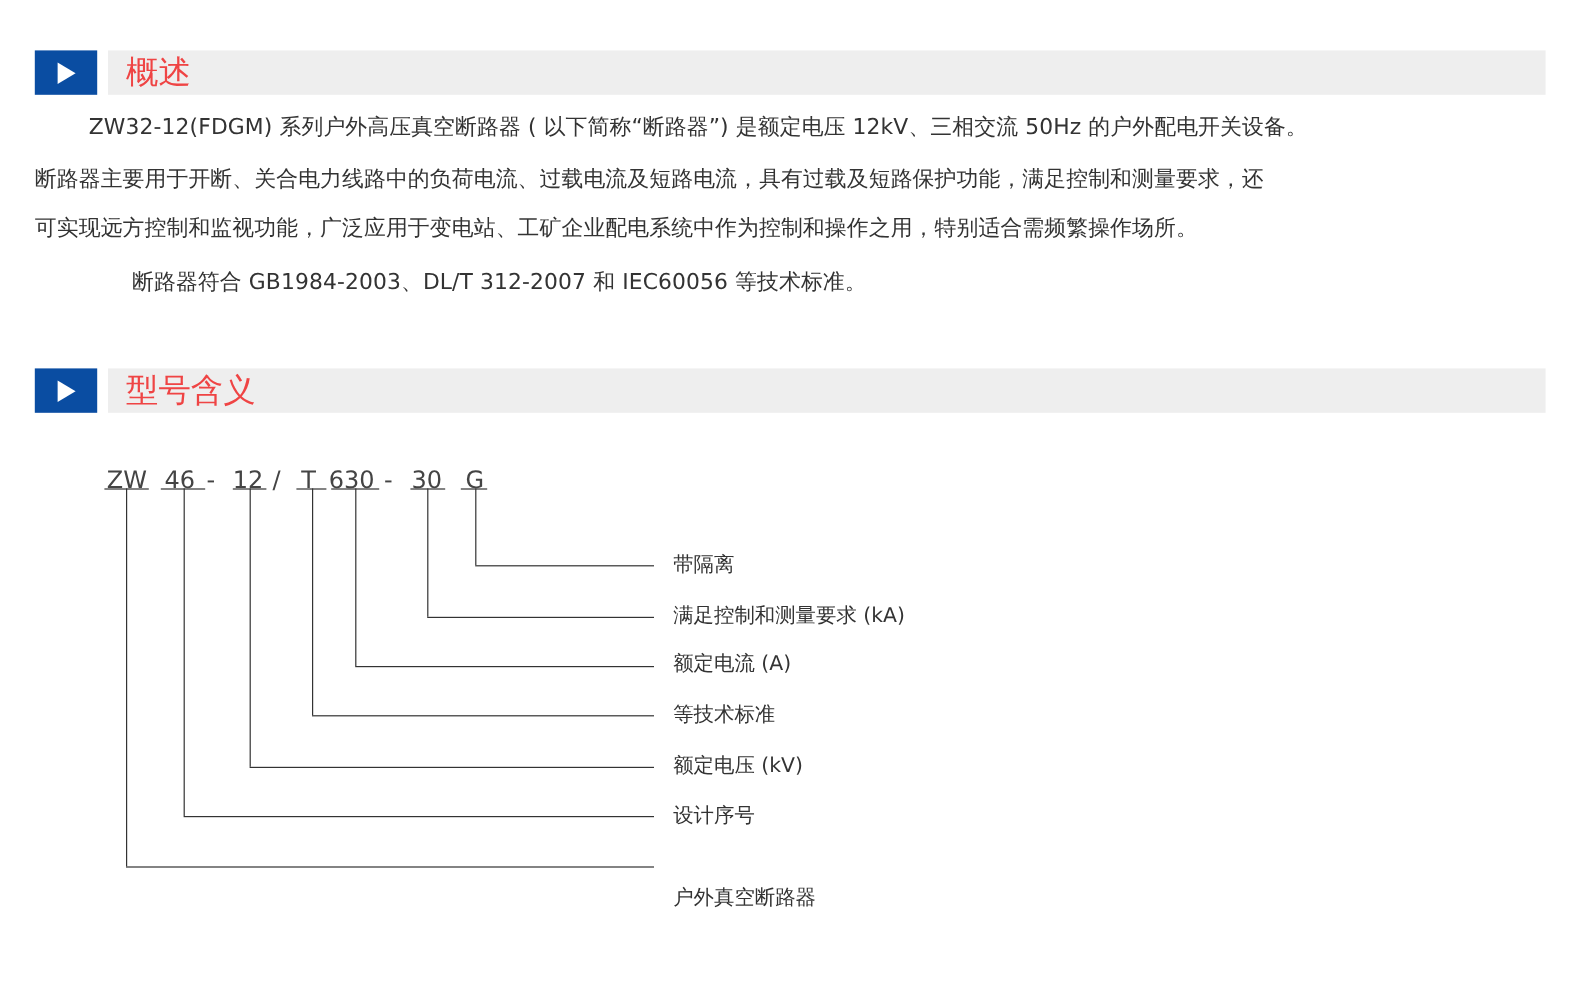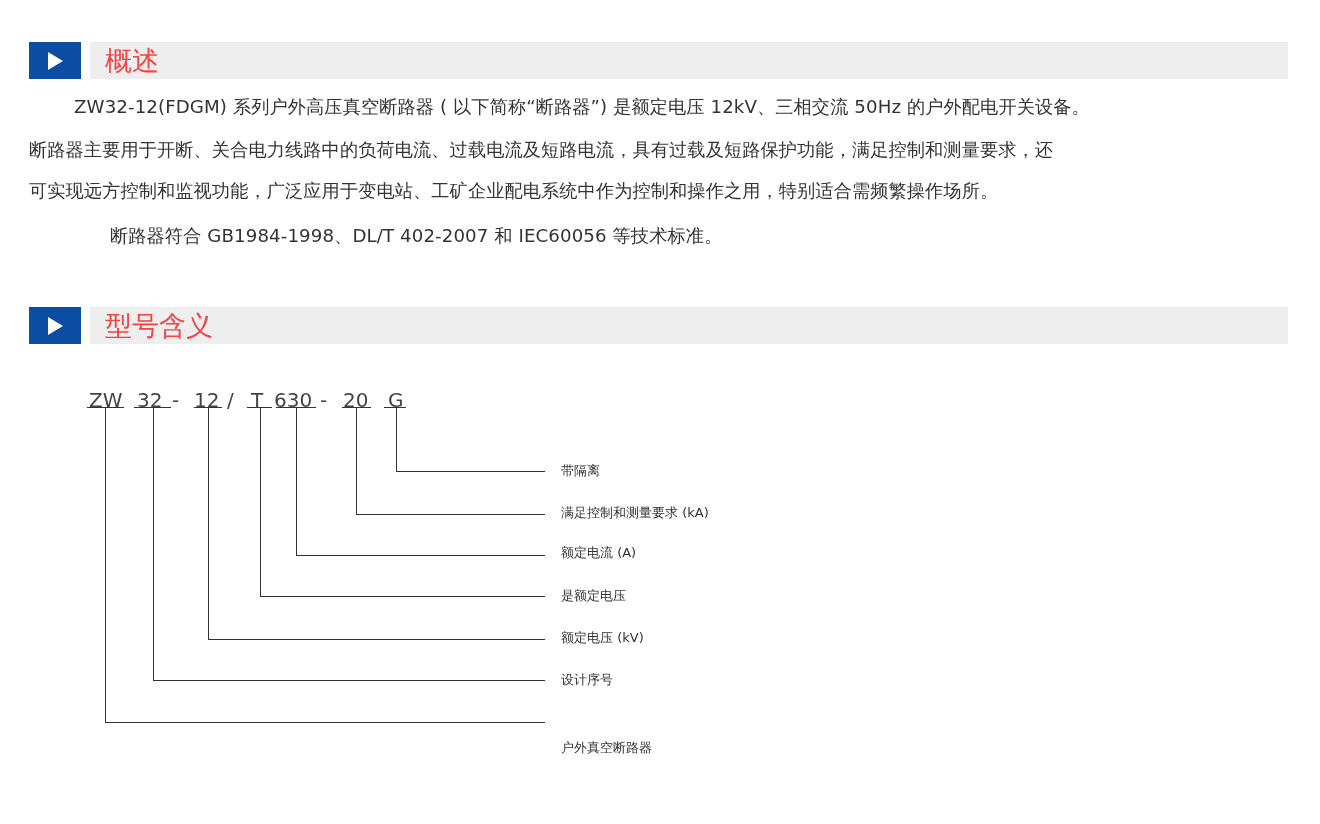--- a/index.html
+++ b/index.html
@@ -9,52 +9,52 @@
   .sec-icon{position:absolute;left:0;top:0;width:52px;height:37px;background:#0a4da2;}
   .sec-icon:after{content:"";position:absolute;left:19px;top:10px;width:0;height:0;
        border-top:9px solid transparent;border-bottom:9px solid transparent;border-left:15px solid #fff;}
   .sec-bar{position:absolute;left:61px;top:0;right:0;height:37px;background:#eeeeee;}
   .sec-title{position:absolute;left:76px;top:3px;font-size:27px;line-height:31px;color:#ef4444;}
   .para{position:absolute;left:29px;width:1262px;font-size:18.2px;line-height:41px;color:#333;letter-spacing:0.1px;}
   .code{position:absolute;top:386px;font-size:20px;line-height:28px;color:#444;}
   .ul{position:absolute;top:407px;height:1px;background:#333;}
   .vl{position:absolute;width:1px;background:#333;}
   .hl{position:absolute;height:1px;background:#333;}
-  .lbl{position:absolute;left:561px;font-size:13px;line-height:26px;color:#333;}
+  .lbl{position:absolute;left:561px;font-size:17px;line-height:26px;color:#333;}
 </style>
 </head>
 <body>
 
 <div class="sec-head" style="top:42px;">
   <div class="sec-icon"></div>
   <div class="sec-bar"></div>
   <div class="sec-title">概述</div>
 </div>
 
 <div class="para" style="top:86px;text-indent:45px;">ZW32-12(FDGM) 系列户外高压真空断路器 ( 以下简称“断路器”) 是额定电压 12kV、三相交流 50Hz 的户外配电开关设备。</div>
 <div class="para" style="top:129px;">断路器主要用于开断、关合电力线路中的负荷电流、过载电流及短路电流，具有过载及短路保护功能，满足控制和测量要求，还</div>
 <div class="para" style="top:170px;">可实现远方控制和监视功能，广泛应用于变电站、工矿企业配电系统中作为控制和操作之用，特别适合需频繁操作场所。</div>
-<div class="para" style="top:215px;left:110px;width:1100px;">断路器符合 GB1984-1998、DL/T 402-2007 和 IEC60056 等技术标准。</div>
+<div class="para" style="top:215px;left:110px;width:1100px;">断路器符合 GB1984-2003、DL/T 312-2007 和 IEC60056 等技术标准。</div>
 
 <div class="sec-head" style="top:307px;">
   <div class="sec-icon"></div>
   <div class="sec-bar"></div>
   <div class="sec-title">型号含义</div>
 </div>
 
 <div>
   <span class="code" style="left:89px;">ZW</span>
-  <span class="code" style="left:137px;">32</span>
+  <span class="code" style="left:137px;">46</span>
   <span class="code" style="left:172px;">-</span>
   <span class="code" style="left:194px;">12</span>
   <span class="code" style="left:227px;">/</span>
   <span class="code" style="left:251px;">T</span>
   <span class="code" style="left:274px;">630</span>
   <span class="code" style="left:320px;">-</span>
-  <span class="code" style="left:343px;">20</span>
+  <span class="code" style="left:343px;">30</span>
   <span class="code" style="left:388px;">G</span>
 
   <div class="ul" style="left:87px;width:37px;"></div>
   <div class="ul" style="left:134px;width:37px;"></div>
   <div class="ul" style="left:194px;width:28px;"></div>
   <div class="ul" style="left:247px;width:25px;"></div>
   <div class="ul" style="left:276px;width:40px;"></div>
   <div class="ul" style="left:342px;width:29px;"></div>
   <div class="ul" style="left:384px;width:22px;"></div>
 
@@ -70,17 +70,17 @@
   <div class="hl" style="left:356px;top:514px;width:189px;"></div>
   <div class="hl" style="left:296px;top:555px;width:249px;"></div>
   <div class="hl" style="left:260px;top:596px;width:285px;"></div>
   <div class="hl" style="left:208px;top:639px;width:337px;"></div>
   <div class="hl" style="left:153px;top:680px;width:392px;"></div>
   <div class="hl" style="left:105px;top:722px;width:440px;"></div>
 
   <div class="lbl" style="top:458px;">带隔离</div>
   <div class="lbl" style="top:500px;">满足控制和测量要求 (kA)</div>
   <div class="lbl" style="top:540px;">额定电流 (A)</div>
-  <div class="lbl" style="top:583px;">是额定电压</div>
+  <div class="lbl" style="top:583px;">等技术标准</div>
   <div class="lbl" style="top:625px;">额定电压 (kV)</div>
   <div class="lbl" style="top:667px;">设计序号</div>
   <div class="lbl" style="top:735px;">户外真空断路器</div>
 </div>
 
 </body></html>

